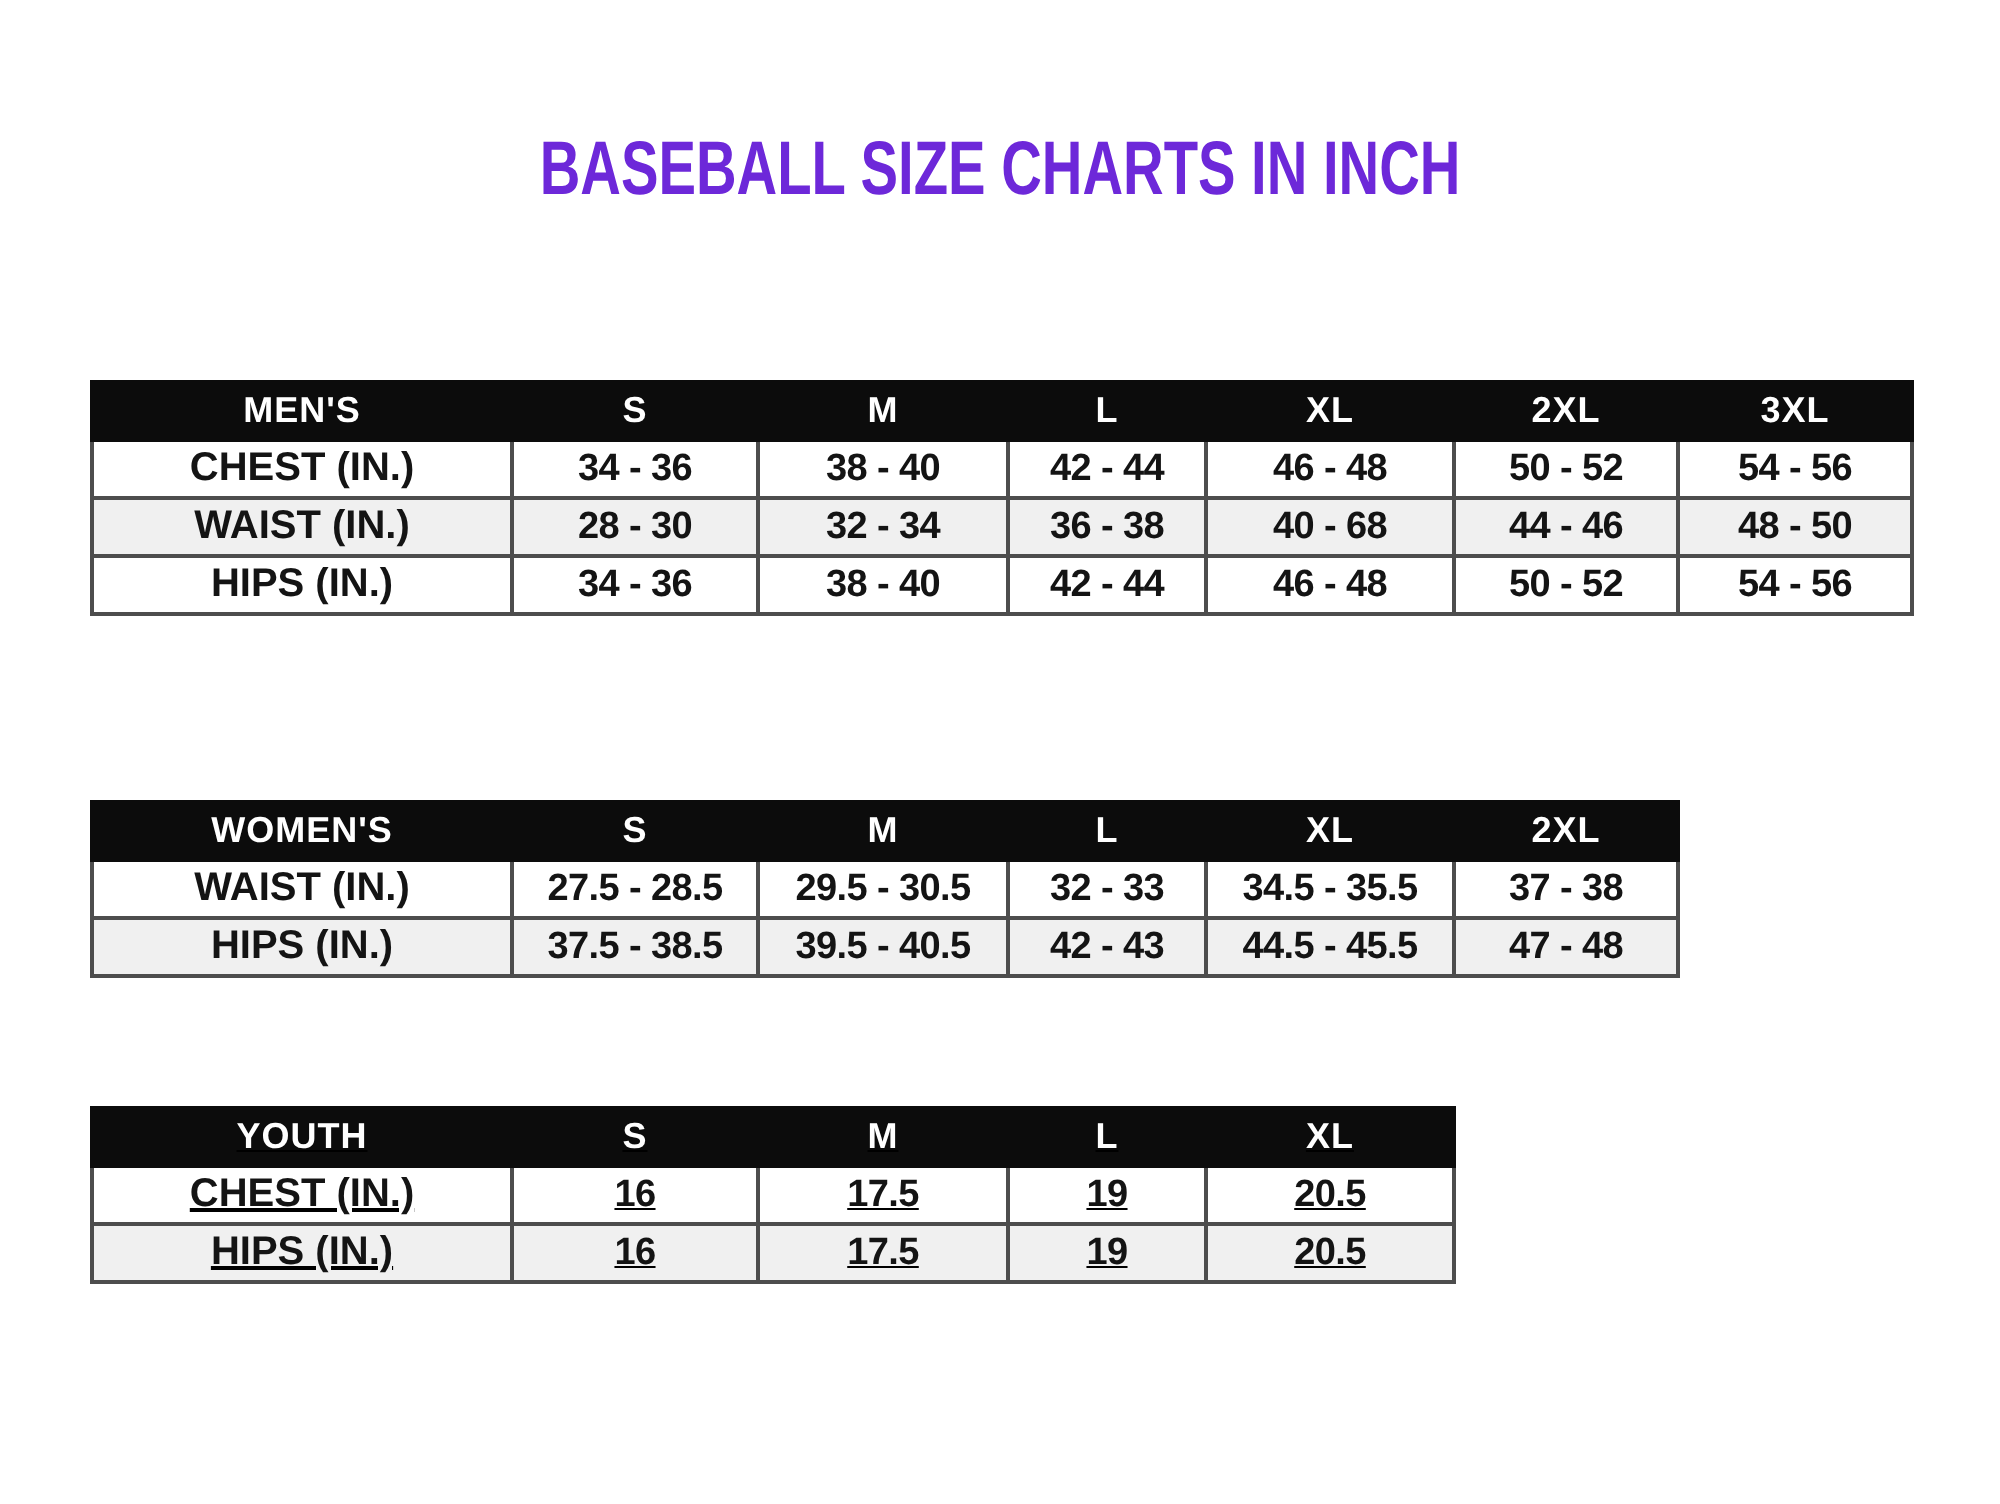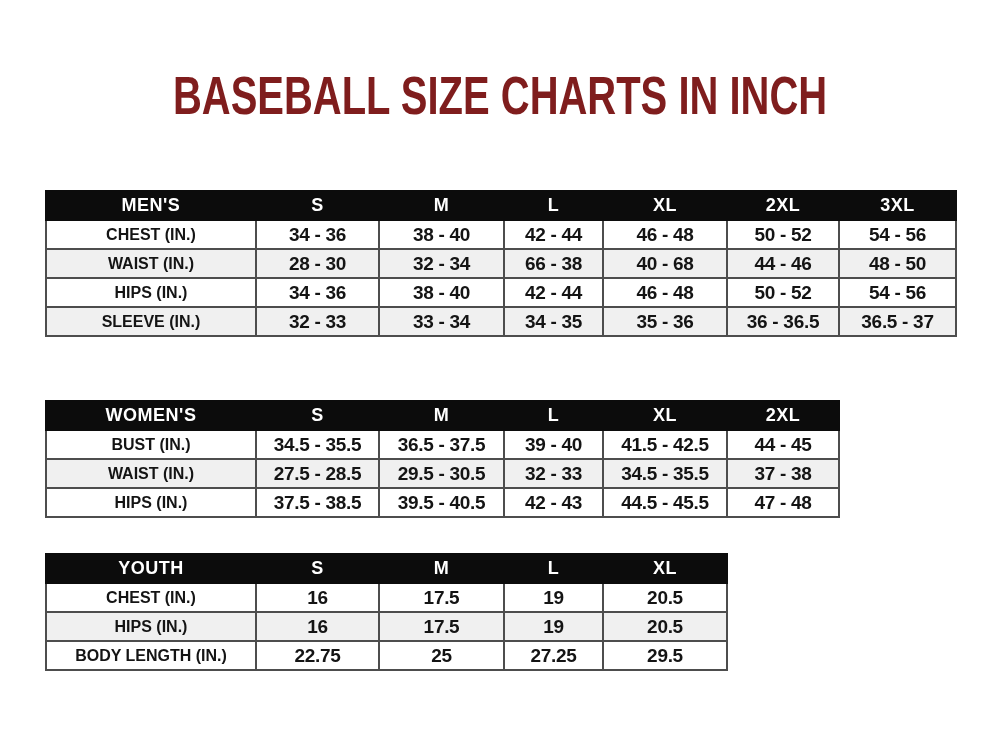--- a/index.html
+++ b/index.html
@@ -12,48 +12,48 @@
     --page-bg:#ffffff;
   }
   html,body{margin:0;padding:0;}
   body{
     width:1000px;height:752px;position:relative;overflow:hidden;
     background:var(--page-bg);
     font-family:"Liberation Sans", sans-serif;
   }
   .page-title{
     position:absolute;top:64px;left:0;width:1000px;margin:0;
-    text-align:center;font-size:54px;font-weight:bold;color:#7f1d1d;
+    text-align:center;font-size:38px;font-weight:bold;color:#6d28d9;
     white-space:nowrap;
   }
   .page-title .condense{
     display:inline-block;transform:scaleX(0.74);transform-origin:50% 50%;
     letter-spacing:0px;
   }
   .size-table{
     position:absolute;left:45px;border-collapse:collapse;table-layout:fixed;
     background:var(--row-even);
     padding-left:43px;
   }
   #table-mens{top:190px;}
   #table-womens{top:400px;border-radius:25px;}
-  #table-youth{top:553px;}
+  #table-youth{top:553px;text-decoration:underline;}
   .size-table th,.size-table td{
     border:2px solid var(--border);
     text-align:center;vertical-align:middle;
     font-weight:bold;color:var(--text);
     padding:0;overflow:hidden;white-space:nowrap;
   }
   .size-table thead th{
     background:var(--header-bg);color:var(--header-text);
     border-color:var(--header-bg);
     font-size:18px;height:27px;letter-spacing:0.5px;
   }
   .size-table tbody td{font-size:19px;height:27px;letter-spacing:-0.3px;}
-  .size-table tbody td.label{font-size:16px;letter-spacing:0;}
+  .size-table tbody td.label{font-size:20px;letter-spacing:0;}
   .size-table tbody tr:nth-child(odd){background:var(--row-even);}
   .size-table tbody tr:nth-child(even){background:var(--row-odd);}
 </style>
 </head>
 <body>
 
 <h1 class="page-title"><span class="condense">BASEBALL SIZE CHARTS IN INCH</span></h1>
 
 <div id="tables">
     <table class="size-table" id="table-mens">
@@ -84,42 +84,33 @@
           <td>38 - 40</td>
           <td>42 - 44</td>
           <td>46 - 48</td>
           <td>50 - 52</td>
           <td>54 - 56</td>
         </tr>
         <tr>
           <td class="label">WAIST (IN.)</td>
           <td>28 - 30</td>
           <td>32 - 34</td>
-          <td>66 - 38</td>
+          <td>36 - 38</td>
           <td>40 - 68</td>
           <td>44 - 46</td>
           <td>48 - 50</td>
         </tr>
         <tr>
           <td class="label">HIPS (IN.)</td>
           <td>34 - 36</td>
           <td>38 - 40</td>
           <td>42 - 44</td>
           <td>46 - 48</td>
           <td>50 - 52</td>
           <td>54 - 56</td>
-        </tr>
-        <tr>
-          <td class="label">SLEEVE (IN.)</td>
-          <td>32 - 33</td>
-          <td>33 - 34</td>
-          <td>34 - 35</td>
-          <td>35 - 36</td>
-          <td>36 - 36.5</td>
-          <td>36.5 - 37</td>
         </tr>
       </tbody>
     </table>
     <table class="size-table" id="table-womens">
       <colgroup>
         <col style="width: 210px;">
         <col style="width: 123px;">
         <col style="width: 125px;">
         <col style="width: 99px;">
         <col style="width: 124px;">
@@ -129,28 +120,20 @@
         <tr>
           <th>WOMEN'S</th>
           <th>S</th>
           <th>M</th>
           <th>L</th>
           <th>XL</th>
           <th>2XL</th>
         </tr>
       </thead>
       <tbody>
-        <tr>
-          <td class="label">BUST (IN.)</td>
-          <td>34.5 - 35.5</td>
-          <td>36.5 - 37.5</td>
-          <td>39 - 40</td>
-          <td>41.5 - 42.5</td>
-          <td>44 - 45</td>
-        </tr>
         <tr>
           <td class="label">WAIST (IN.)</td>
           <td>27.5 - 28.5</td>
           <td>29.5 - 30.5</td>
           <td>32 - 33</td>
           <td>34.5 - 35.5</td>
           <td>37 - 38</td>
         </tr>
         <tr>
           <td class="label">HIPS (IN.)</td>
@@ -187,22 +170,15 @@
           <td>19</td>
           <td>20.5</td>
         </tr>
         <tr>
           <td class="label">HIPS (IN.)</td>
           <td>16</td>
           <td>17.5</td>
           <td>19</td>
           <td>20.5</td>
         </tr>
-        <tr>
-          <td class="label">BODY LENGTH (IN.)</td>
-          <td>22.75</td>
-          <td>25</td>
-          <td>27.25</td>
-          <td>29.5</td>
-        </tr>
       </tbody>
     </table>
   </div>
 
 </body></html>

